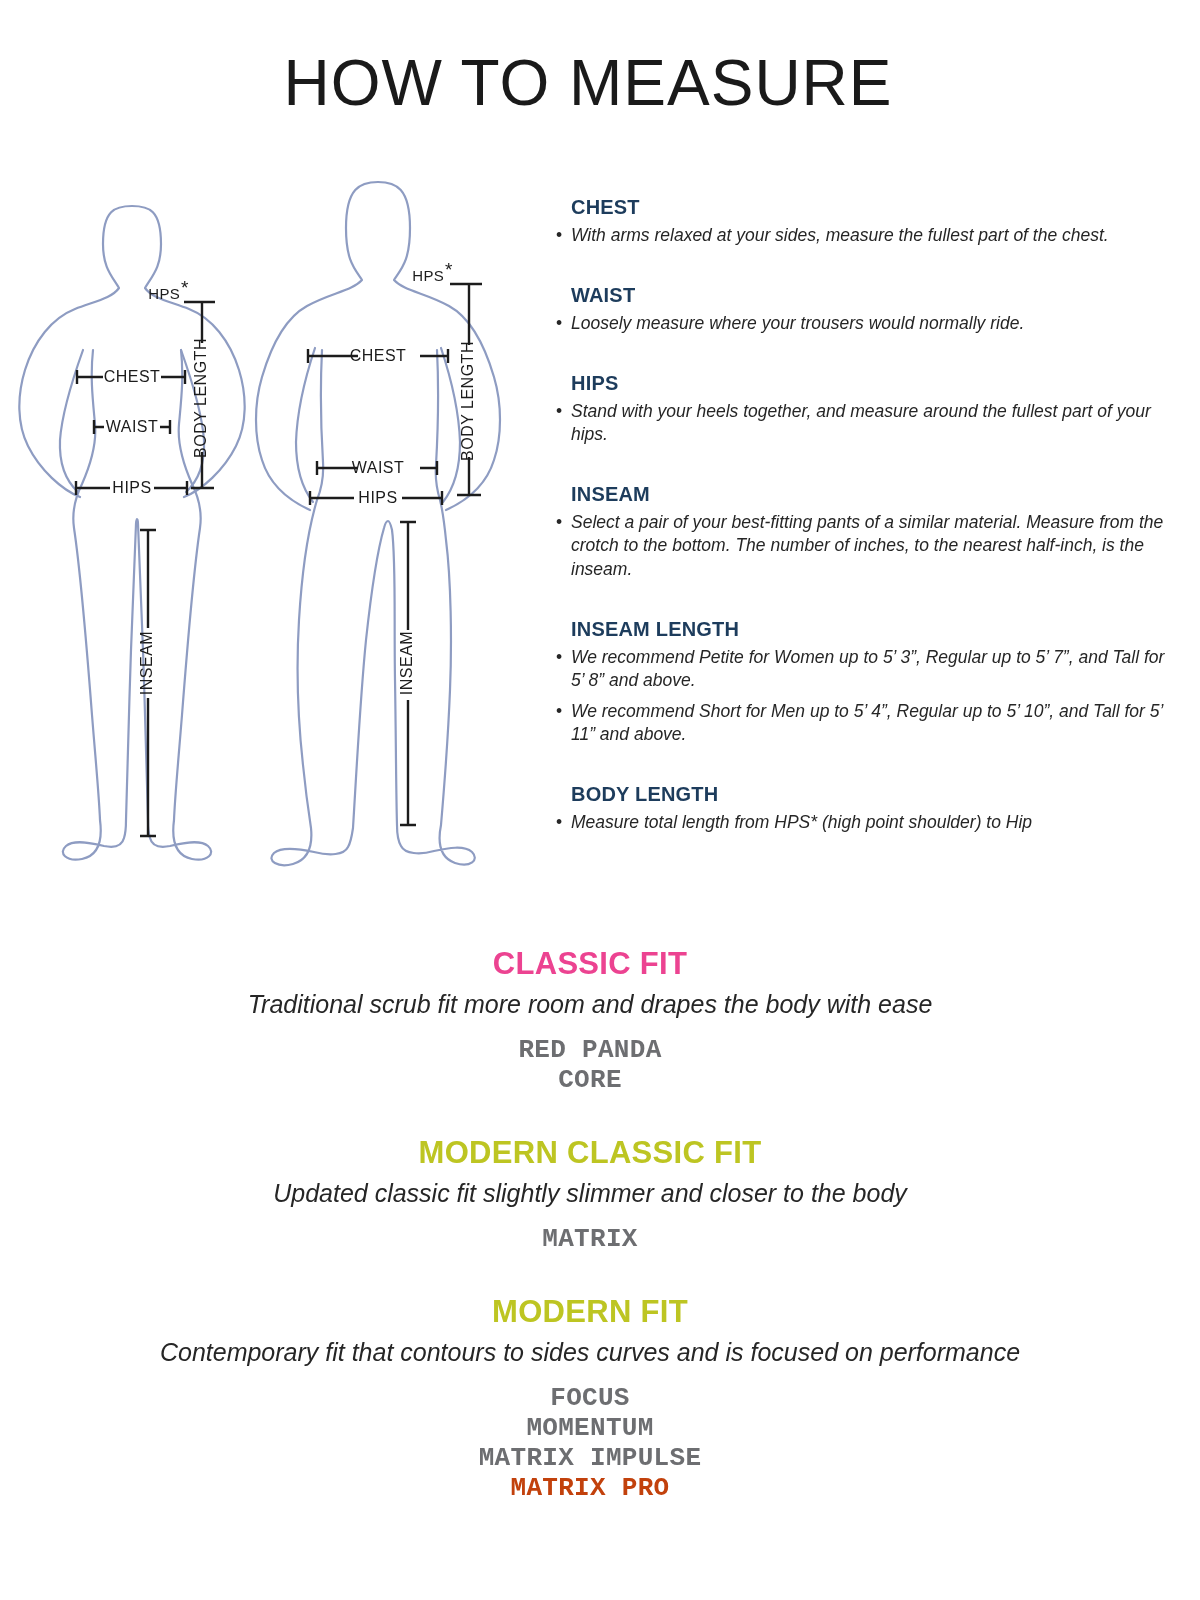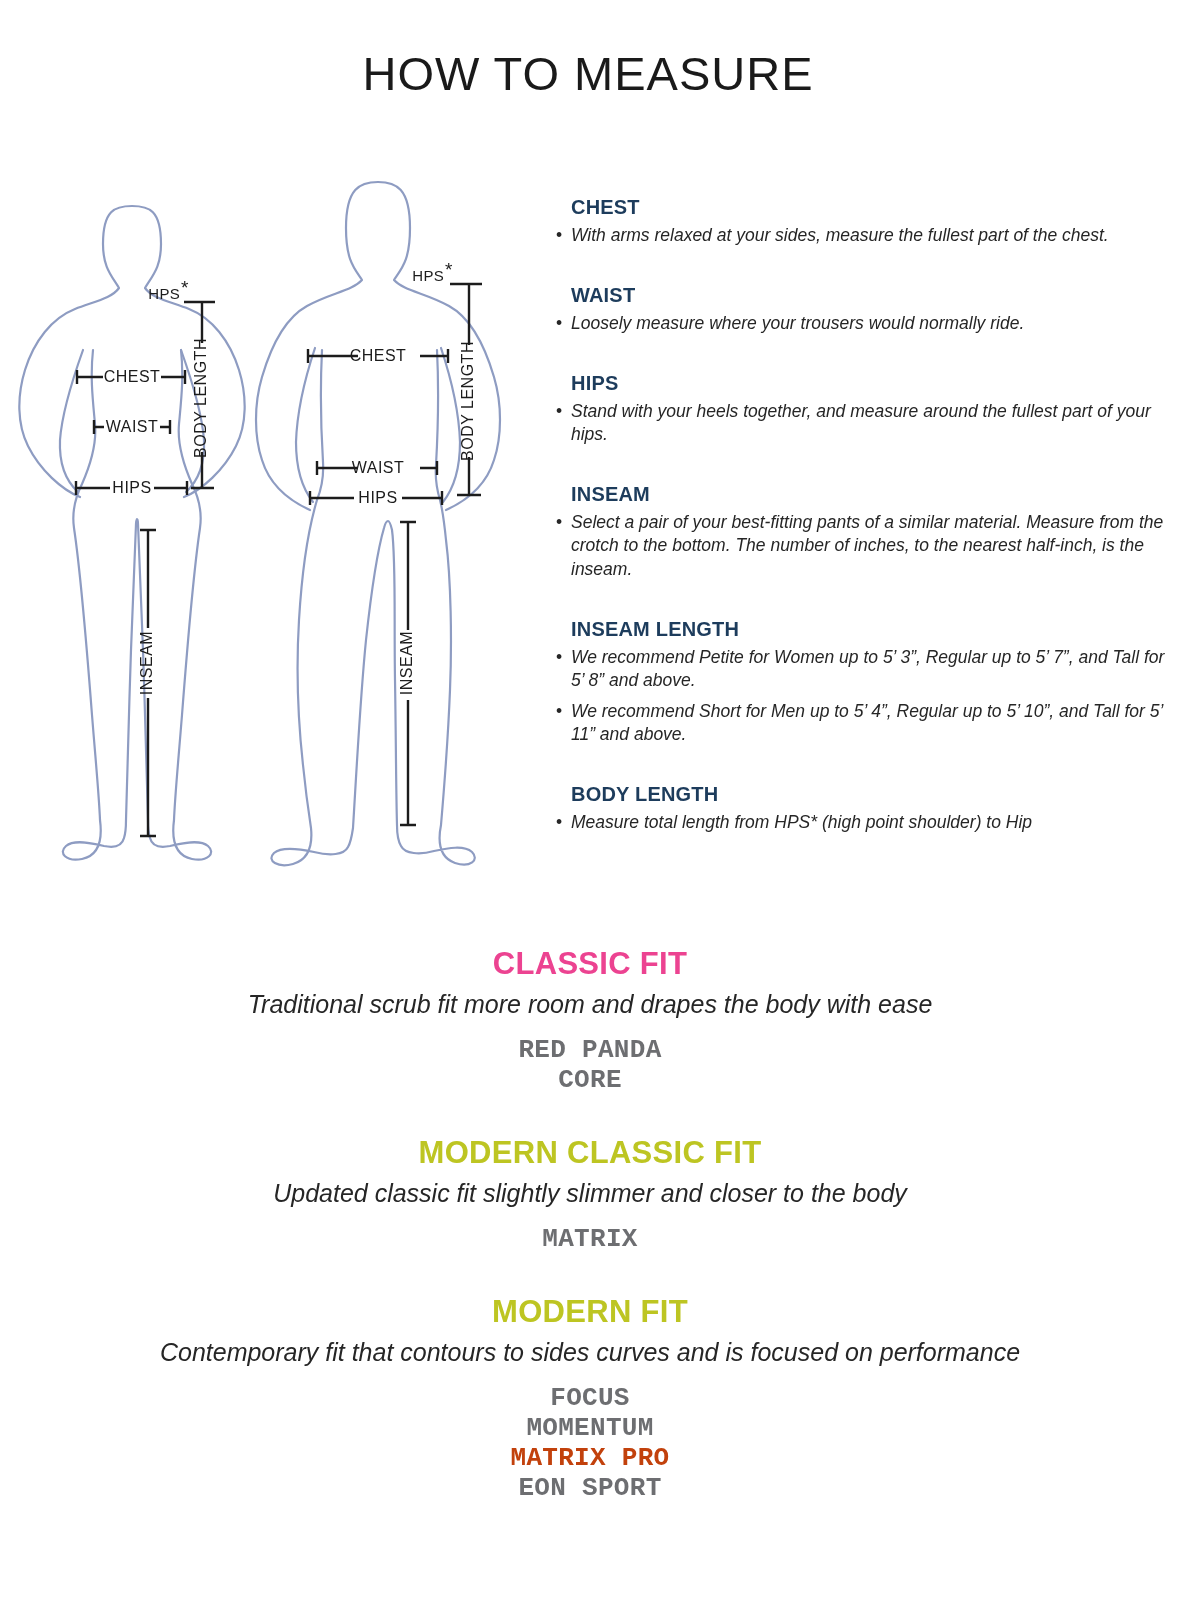--- a/index.html
+++ b/index.html
@@ -1,20 +1,20 @@
 <!DOCTYPE html>
 <html><head>
 <meta charset="utf-8">
 <style>
   html,body{margin:0;padding:0;background:#ffffff;}
   body{width:1200px;height:1600px;position:relative;font-family:"Liberation Sans",sans-serif;overflow:hidden;}
 
   .page-title{
     position:absolute;top:46px;left:0;width:1176px;margin:0;
-    text-align:center;font-size:47px;font-weight:400;letter-spacing:1px;color:#1a1a1a;
+    text-align:center;font-size:64px;font-weight:400;letter-spacing:1px;color:#1a1a1a;
   }
 
   
   .figures-svg{position:absolute;left:0;top:150px;width:540px;height:740px;}
   .outline{fill:none;stroke:#8e9cc2;stroke-width:2.2;stroke-linecap:round;stroke-linejoin:round;}
   .measure{fill:none;stroke:#1c1c1c;stroke-width:2.4;}
   .fig-label{font-family:"Liberation Sans",sans-serif;font-size:16px;letter-spacing:0.5px;fill:#1c1c1c;}
   .fig-label-small{font-family:"Liberation Sans",sans-serif;font-size:15px;letter-spacing:0.3px;fill:#1c1c1c;}
   .fig-ast{font-family:"Liberation Sans",sans-serif;font-size:19px;fill:#1c1c1c;}
 
@@ -246,19 +246,19 @@
         <li style="color: rgb(109, 110, 113);">MATRIX</li>
       </ul>
     </section>
 
     <section class="fit">
       <h2 class="fit-name" style="color: rgb(189, 197, 34);">MODERN FIT</h2>
       <p class="fit-desc">Contemporary fit that contours to sides curves and is focused on performance</p>
       <ul class="brands">
         <li style="color: rgb(109, 110, 113);">FOCUS</li>
         <li style="color: rgb(109, 110, 113);">MOMENTUM</li>
+        <li style="color: rgb(109, 110, 113);">MATRIX IMPULSE</li>
         <li style="color: #c2410c;">MATRIX PRO</li>
-        <li style="color: rgb(109, 110, 113);">EON SPORT</li>
       </ul>
     </section>
   </div>
 
 </div>
 
 </body></html>

